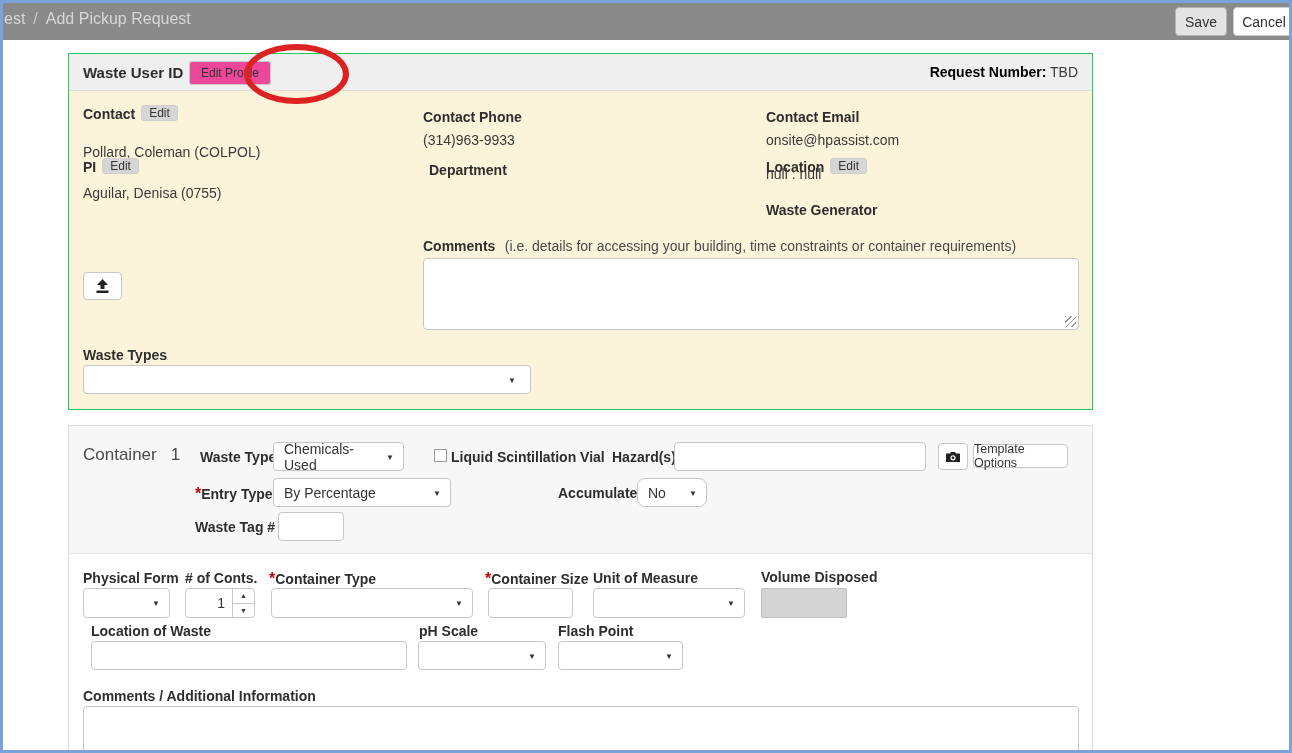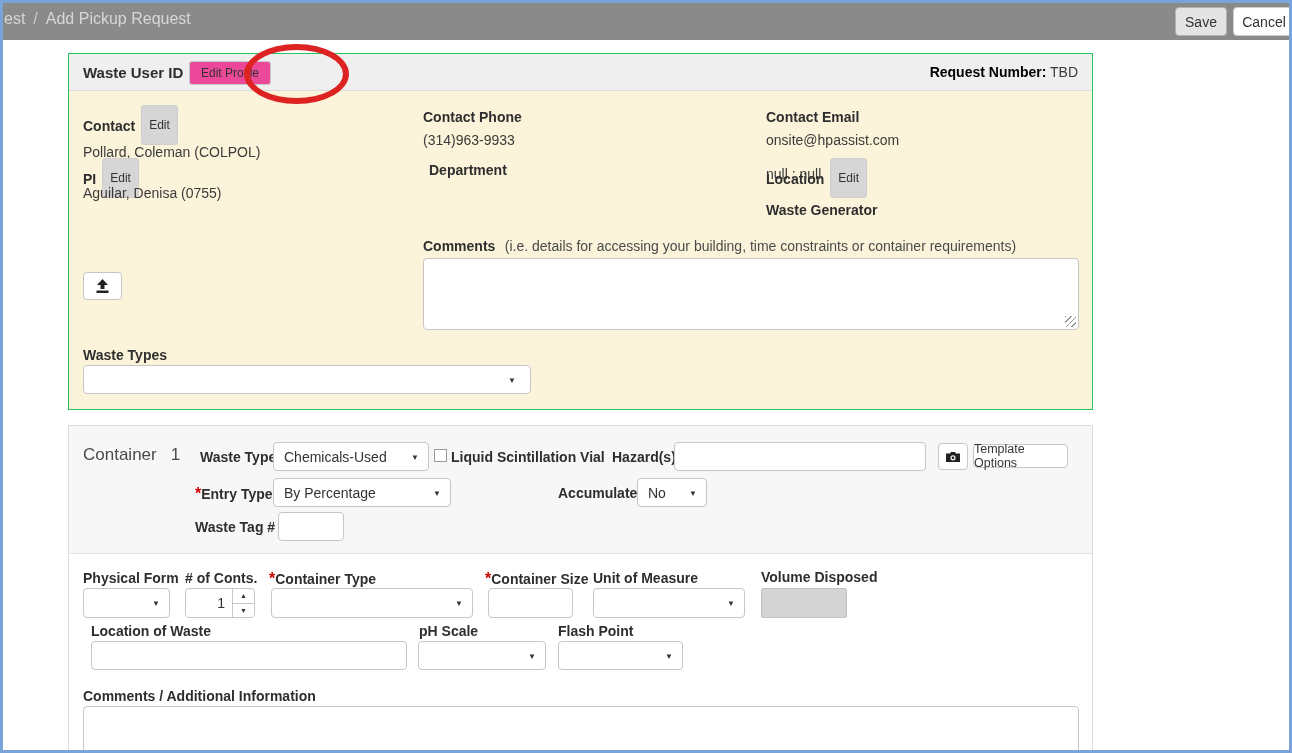--- a/index.html
+++ b/index.html
@@ -16,21 +16,21 @@
   .btn-top { position:absolute; top:7px; height:29px; border-radius:4px; font-size:14px; color:#333;
              display:flex; align-items:center; justify-content:center; cursor:pointer; }
   .btn-save { left:1175px; width:52px; background:#e4e4e4; border:1px solid #b3b3b3; }
   .btn-cancel { left:1233px; width:62px; background:#ffffff; border:1px solid #cccccc; }
 
   
   .lbl { font-size:14px; font-weight:bold; color:#2e2e2e; white-space:nowrap; }
   .val { font-size:14px; color:#3a3a3a; white-space:nowrap; }
   .req { color:#cc0000; font-weight:bold; }
   .edit-btn { display:inline-block; background:#d6d6d6; border:1px solid #cfcfcf; border-radius:3px;
-              font-size:12px; color:#333; padding:12px 7px; margin-left:6px; vertical-align:2px; cursor:pointer; }
+              font-size:12px; color:#333; padding:0 7px; margin-left:6px; vertical-align:2px; cursor:pointer; }
   .input, .select, .tarea { background:#fff; border:1px solid #c6c6c6; border-radius:4px; }
   .select { position:absolute; display:flex; align-items:center; padding:0 22px 0 10px; font-size:14px; color:#333; cursor:pointer; }
   .caret { position:absolute; right:9px; top:50%; transform:translateY(-50%); font-size:8px; color:#333; }
   .input { position:absolute; font-size:14px; color:#333; padding:0 8px; font-family:inherit; }
   .tarea { position:absolute; resize:none; font-family:inherit; font-size:14px; padding:6px; }
   .grip { position:absolute; width:11px; height:11px;
           background:repeating-linear-gradient(135deg,#999 0 1px,transparent 1px 4px); }
 
   
   .panel1 { position:absolute; left:68px; top:53px; width:1025px; height:357px;
@@ -137,21 +137,21 @@
   </div>
 
   <div class="panel2">
     <div class="panel2-head"></div>
 
     <div class="container-title">
       <span>Container</span><span class="num">1</span>
     </div>
 
     <div class="fld lbl" style="left:131px; top:23px;">Waste Type</div>
-    <div class="select" style="left:204px; top:16px; width:156px; height:29px;">
+    <div class="select" style="left:204px; top:16px; width:131px; height:29px;">
       <span>Chemicals-Used</span>
       <span class="caret">▼</span>
     </div>
     <div class="checkbox" style="left:365px; top:23px;"></div>
     <div class="fld lbl" style="left:382px; top:23px;">Liquid Scintillation Vial</div>
 
     <div class="fld lbl" style="left:543px; top:23px;">Hazard(s)</div>
     <input class="input" style="left: 605px; top: 16px; width: 252px; height: 29px;" value="">
     <div class="sqbtn" style="left:869px; top:17px; width:30px; height:27px;">
       <svg width="16" height="12" viewBox="0 0 16 12">
@@ -163,21 +163,21 @@
     <div class="sqbtn" style="left:904px; top:18px; width:95px; height:24px; font-size:12.5px; color:#333;">Template Options</div>
 
     <div class="fld" style="left:126px; top:59px;">
       <span class="req">*</span><span class="lbl">Entry Type</span>
     </div>
     <div class="select" style="left:204px; top:52px; width:178px; height:29px;">
       <span>By Percentage</span>
       <span class="caret">▼</span>
     </div>
     <div class="fld lbl" style="left:489px; top:59px;">Accumulate</div>
-    <div class="select" style="left:568px; top:52px; width:70px; height:29px;">
+    <div class="select" style="left:568px; top:52px; width:70px; height:29px;border-radius:8px;">
       <span>No</span>
       <span class="caret">▼</span>
     </div>
 
     <div class="fld lbl" style="left:126px; top:93px;">Waste Tag #</div>
     <input class="input" style="left: 209px; top: 86px; width: 66px; height: 29px;" value="">
 
     <div class="fld lbl" style="left:14px; top:144px;">Physical Form</div>
     <div class="fld lbl" style="left:116px; top:144px;"># of Conts.</div>
     <div class="fld" style="left:200px; top:144px;">

